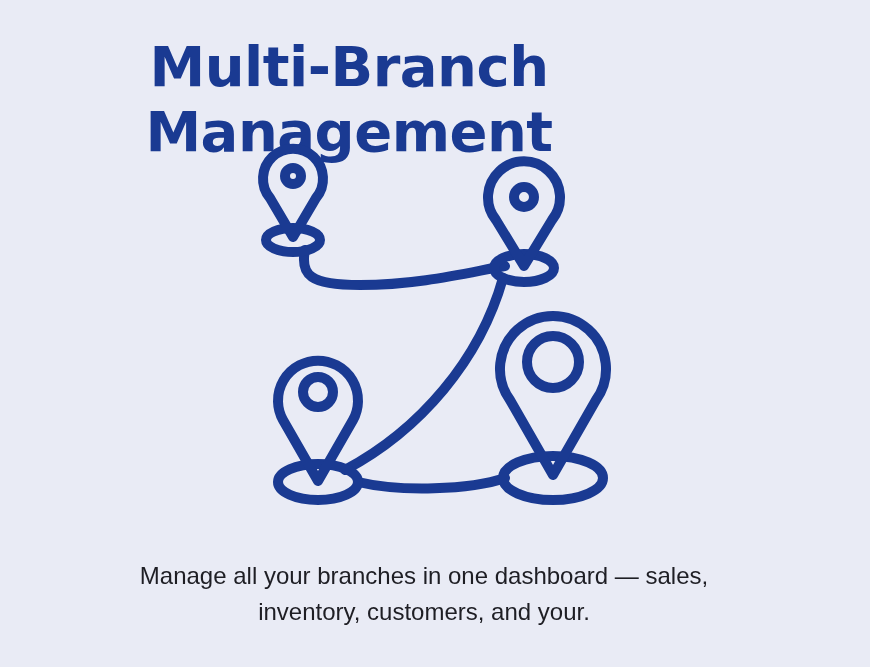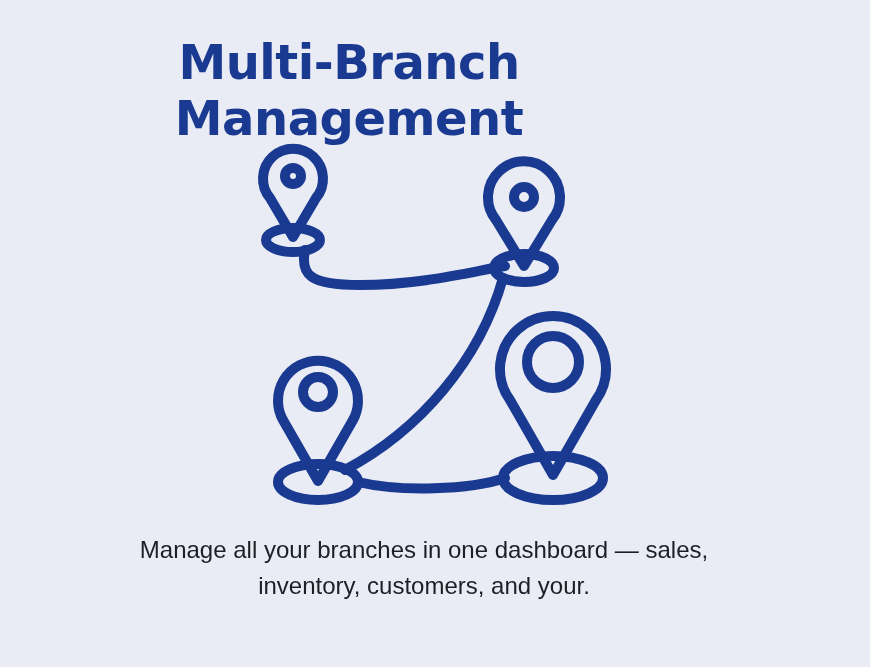--- a/index.html
+++ b/index.html
@@ -6,25 +6,25 @@
     body {
       width: 870px; height: 667px;
       background: #e9ebf5;
       font-family: "Liberation Sans", sans-serif;
       position: relative; overflow: hidden;
     }
     .title {
       position: absolute; left: 0; top: 34px; width: 698px;
       text-align: center; color: #1a3a92;
       font-family: "DejaVu Sans", sans-serif;
-      font-weight: bold; font-size: 48px; letter-spacing: -0.5px;
+      font-weight: bold; font-size: 56px; letter-spacing: -0.5px;
     }
     .illustration { position: absolute; left: 0; top: 0; }
     .desc {
-      position: absolute; left: 0; top: 532px; width: 848px;
+      position: absolute; left: 0; top: 558px; width: 848px;
       text-align: center; color: #1e1e24;
       font-size: 24px; line-height: 36px;
     }
   </style>
 </head>
 <body>
 
 <div class="title">Multi-Branch Management</div>
 
 <svg class="illustration" width="870" height="667" viewBox="0 0 870 667" fill="none" stroke="#1a3a92" stroke-width="10" stroke-linecap="round" stroke-linejoin="round">

